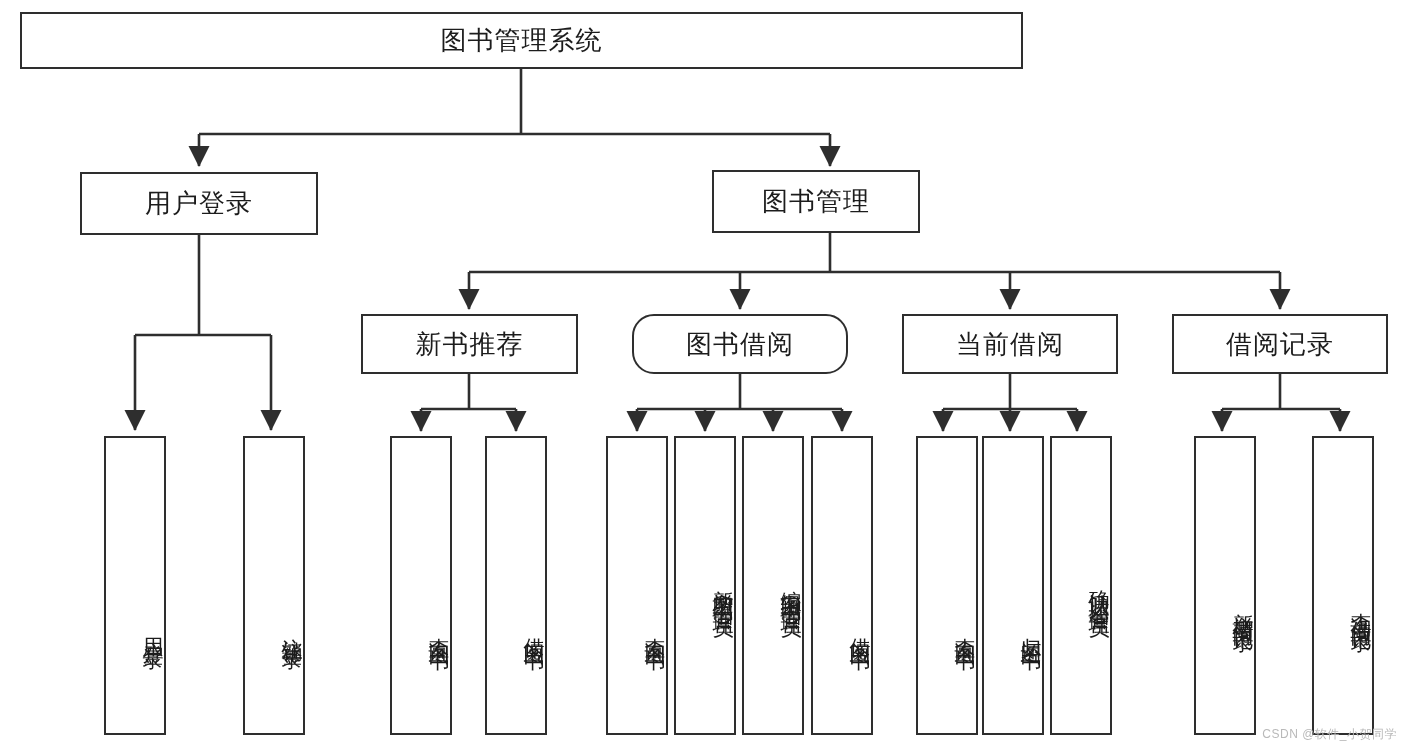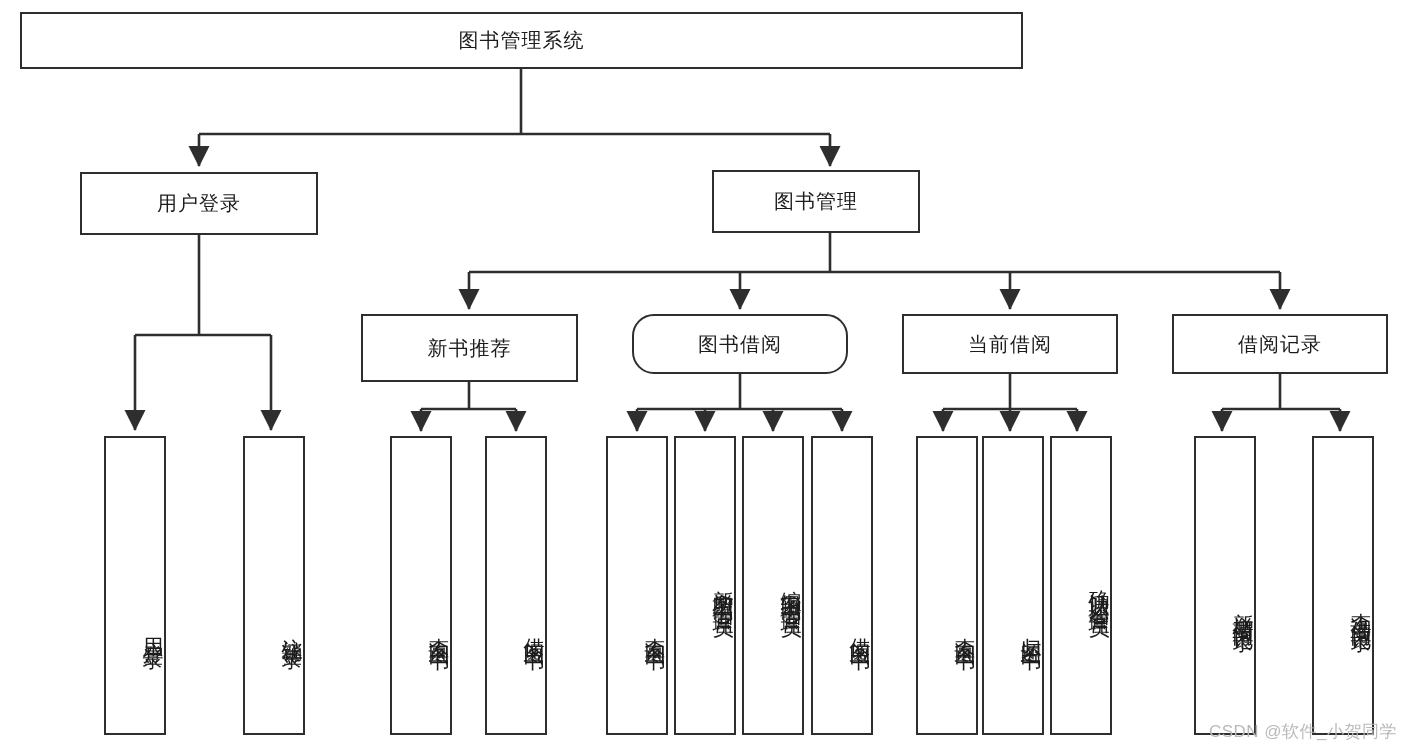--- a/index.html
+++ b/index.html
@@ -16,21 +16,21 @@
     position:absolute;
     box-sizing:border-box;
     border:2px solid #2e2e2e;
     background:#ffffff;
     display:flex;
     align-items:center;
     justify-content:center;
     color:#1c1c1c;
   }
   .node.h{
-    font-size:20px;
+    font-size:26px;
     letter-spacing:1px;
     white-space:nowrap;
   }
   .node.v{
     writing-mode:vertical-rl;
     text-orientation:upright;
     font-size:21px;
     letter-spacing:4px;
     align-items:flex-start;
     justify-content:center;
@@ -39,21 +39,21 @@
   }
   .node.v .vtext{
     writing-mode:vertical-rl;
     text-orientation:upright;
     display:block;
   }
 
   #watermark{
     position:absolute;
     right:8px;bottom:4px;
-    font-size:17px;
+    font-size:12px;
     color:#b9b9b9;
     white-space:nowrap;
     letter-spacing:0.5px;
     margin-left:18px;
   }
 </style>
 </head>
 <body>
 
 <div id="canvas">
@@ -112,21 +112,21 @@
     <span>图书管理系统</span>
   </div>
 
   <div class="node h" style="left:80px;top:172px;width:238px;height:63px;">
     <span>用户登录</span>
   </div>
   <div class="node h" style="left:712px;top:170px;width:208px;height:63px;">
     <span>图书管理</span>
   </div>
 
-  <div class="node h" style="left:361px;top:314px;width:217px;height:68px;">
+  <div class="node h" style="left:361px;top:314px;width:217px;height:60px;">
     <span>新书推荐</span>
   </div>
   <div class="node h" style="left:632px;top:314px;width:216px;height:60px;border-radius:22px;">
     <span>图书借阅</span>
   </div>
   <div class="node h" style="left:902px;top:314px;width:216px;height:60px;">
     <span>当前借阅</span>
   </div>
   <div class="node h" style="left:1172px;top:314px;width:216px;height:60px;">
     <span>借阅记录</span>

